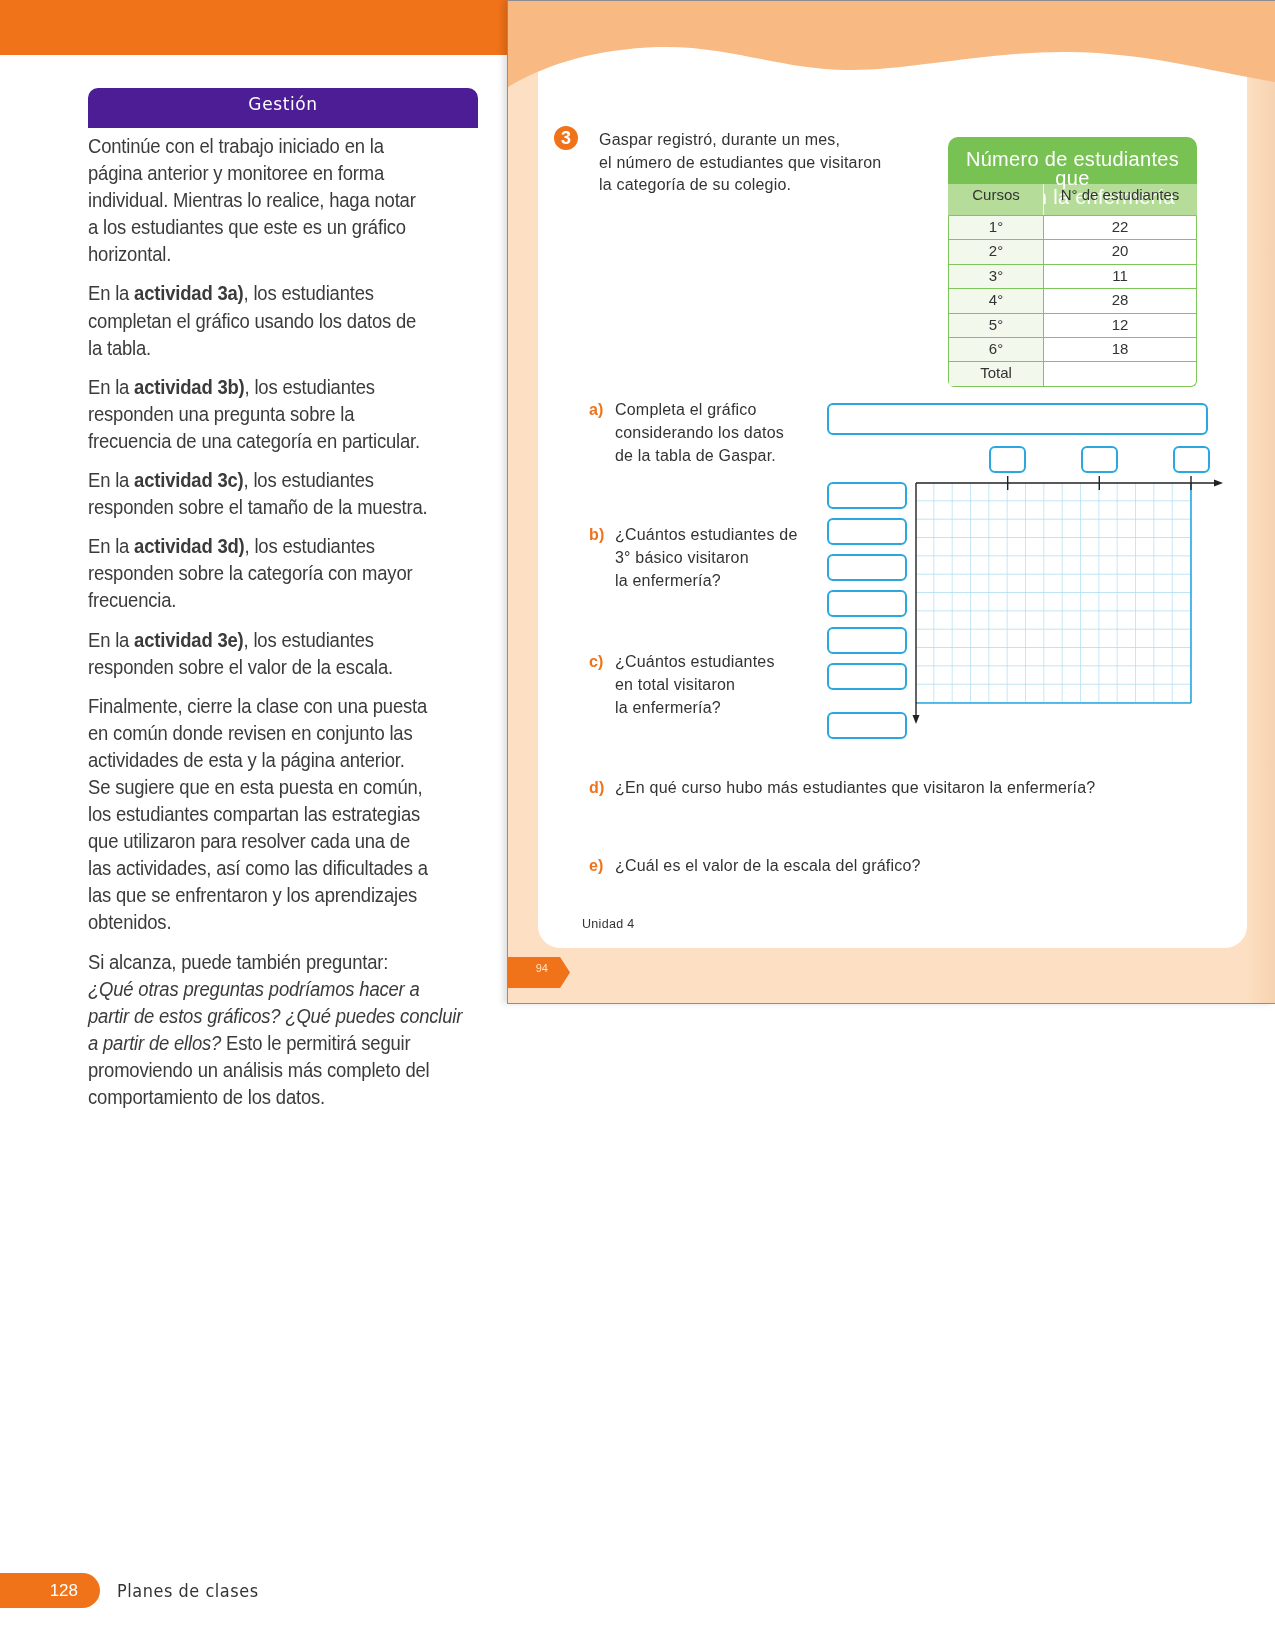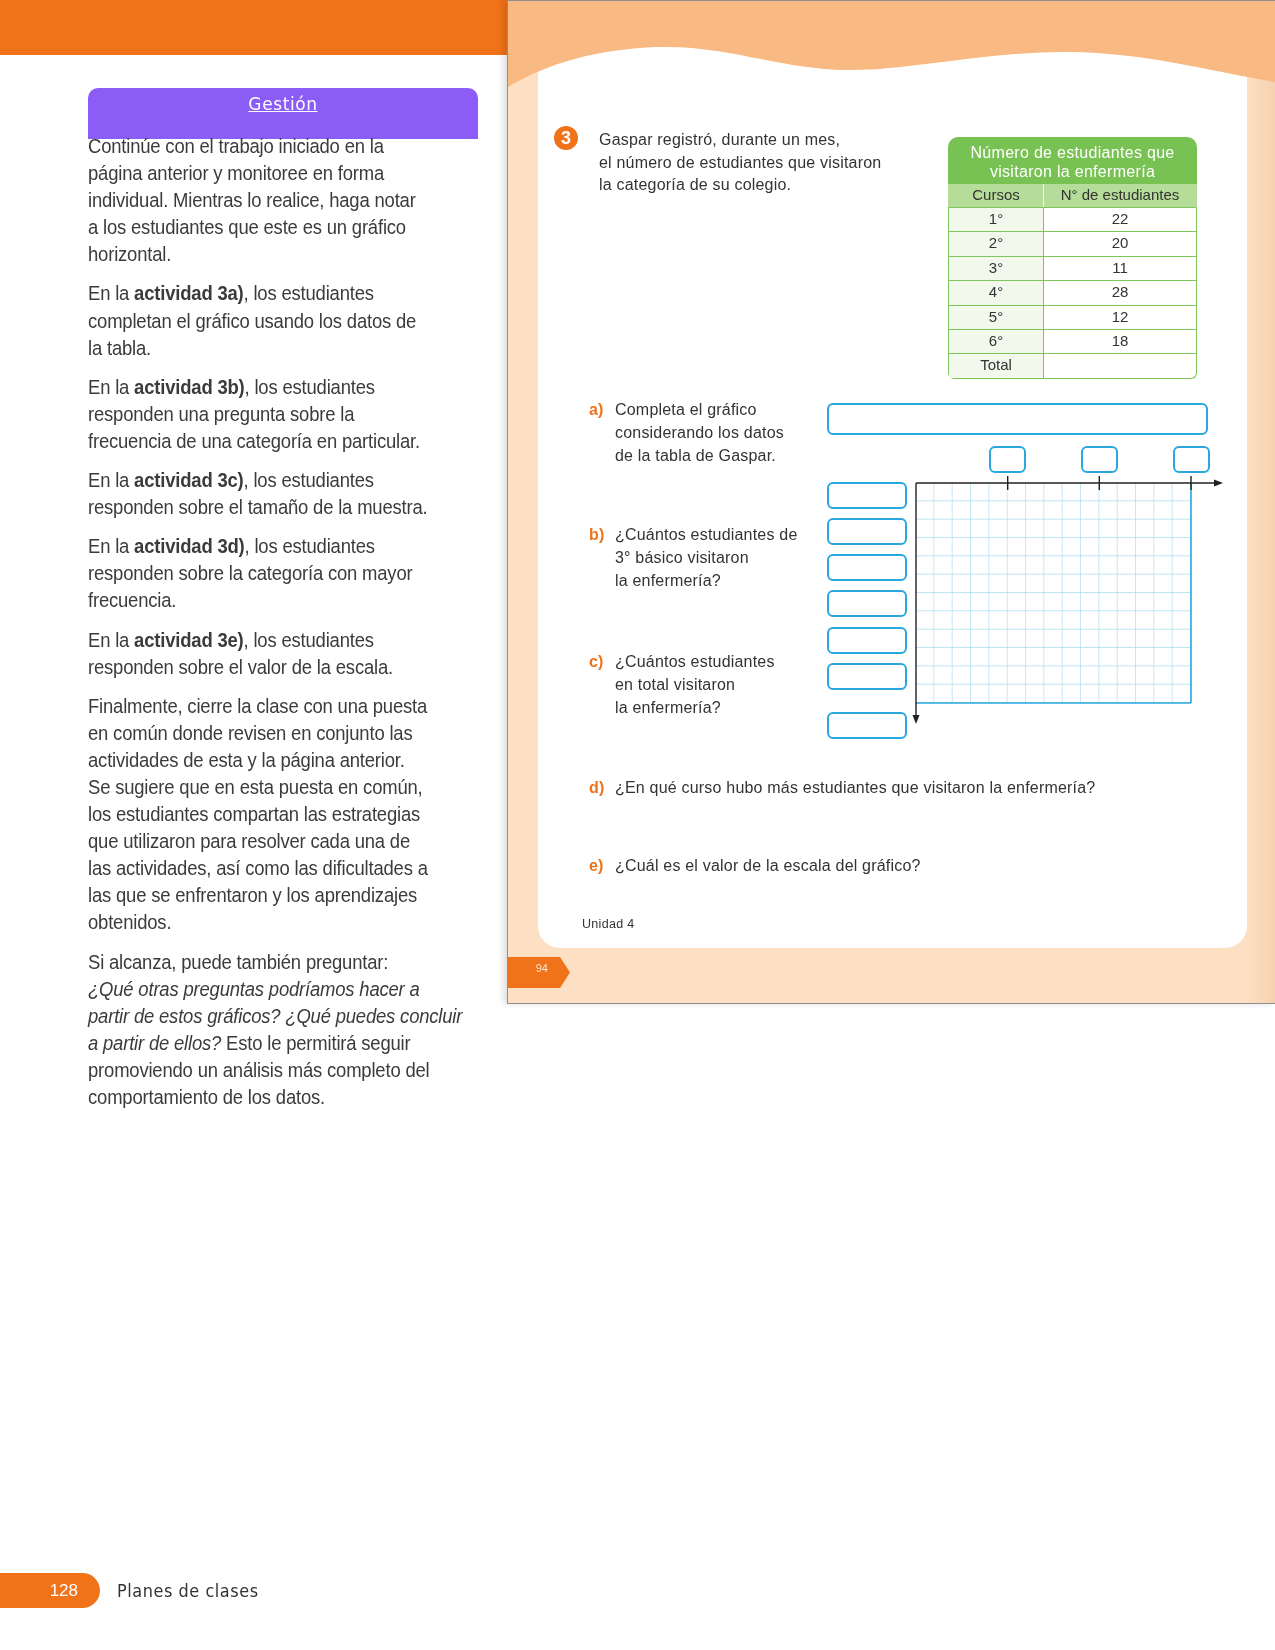--- a/index.html
+++ b/index.html
@@ -4,24 +4,24 @@
   <style>
     * { box-sizing: border-box; }
     html, body { margin: 0; padding: 0; }
     body {
       width: 1275px; height: 1650px; position: relative; overflow: hidden;
       background: #ffffff; font-family: "Liberation Sans", sans-serif; color: #333;
     }
     
     .top-bar { position: absolute; left: 0; top: 0; width: 507px; height: 55px; background: #f07219; }
     .gestion {
-      position: absolute; left: 88px; top: 88px; width: 390px; height: 51px;
-      background: #8b5cf6; border-radius: 10px 10px 0 0; color: #fff;
+      position: absolute; left: 88px; top: 88px; width: 390px; height: 40px;
+      background: #4c1d95; border-radius: 10px 10px 0 0; color: #fff;
       font-family: "DejaVu Sans", sans-serif; font-size: 17px; line-height: 33px;
-      text-align: center; letter-spacing: 0.6px; text-decoration: underline;
+      text-align: center; letter-spacing: 0.6px;
     }
     .left-text {
       position: absolute; left: 88px; top: 132px; width: 440px;
       font-size: 20.5px; line-height: 27.1px; color: #3b3b3b; letter-spacing: -0.2px;
       transform: scaleX(0.9); transform-origin: left top;
     }
     .left-text .para { margin: 0 0 12px 0; }
     .line { white-space: nowrap; }
     .b { font-weight: bold; }
     .i { font-style: italic; }
@@ -46,24 +46,24 @@
     .wave { position: absolute; left: 0; top: 0; }
     .num-badge {
       position: absolute; left: 46px; top: 125px; width: 24px; height: 24px; border-radius: 50%;
       background: #f07219; color: #fff; font-weight: bold; font-size: 18px; line-height: 24px; text-align: center;
     }
     .intro { position: absolute; left: 91px; top: 128px; font-size: 16px; line-height: 22.5px; color: #333; letter-spacing: 0.2px; }
     
     .dtable { position: absolute; left: 440px; top: 136px; width: 249px; font-size: 15px; color: #333; }
     .t-head {
       height: 47px; background: #78c153; border-radius: 10px 10px 0 0; color: #fff;
-      font-size: 16px; line-height: 19px; text-align: center; padding-top: 6px; letter-spacing: 0.3px;
+      font-size: 20px; line-height: 19px; text-align: center; padding-top: 13px; letter-spacing: 0.3px;
     }
     .t-row { display: flex; height: 24.4px; border-left: 1.5px solid #7ec55a; border-right: 1.5px solid #7ec55a; border-bottom: 1.5px solid #7ec55a; }
-    .t-row.sub { height: 24px; background: #b5dd99; border-left-color: #b5dd99; border-right-color: #b5dd99; }
+    .t-row.sub { height: 32px; background: #b5dd99; border-left-color: #b5dd99; border-right-color: #b5dd99; }
     .t-row.last { border-radius: 0 0 6px 6px; }
     .t-row .c1 { width: 95px; text-align: center; line-height: 22px; background: #f2f8ec; border-right: 1.5px solid #7ec55a; }
     .t-row.sub .c1 { background: #b5dd99; border-right: 1.5px solid #f2f8ec; }
     .t-row .c2 { flex: 1; text-align: center; line-height: 22px; }
     
     .q { position: absolute; left: 81px; font-size: 16px; line-height: 23px; color: #333; letter-spacing: 0.2px; }
     .q-label { position: absolute; left: 0; top: 0; color: #f07219; font-weight: bold; }
     .q-lines { margin-left: 26px; }
     
     .box { position: absolute; border: 2px solid #2aa7df; border-radius: 6px; background: #fff; }

